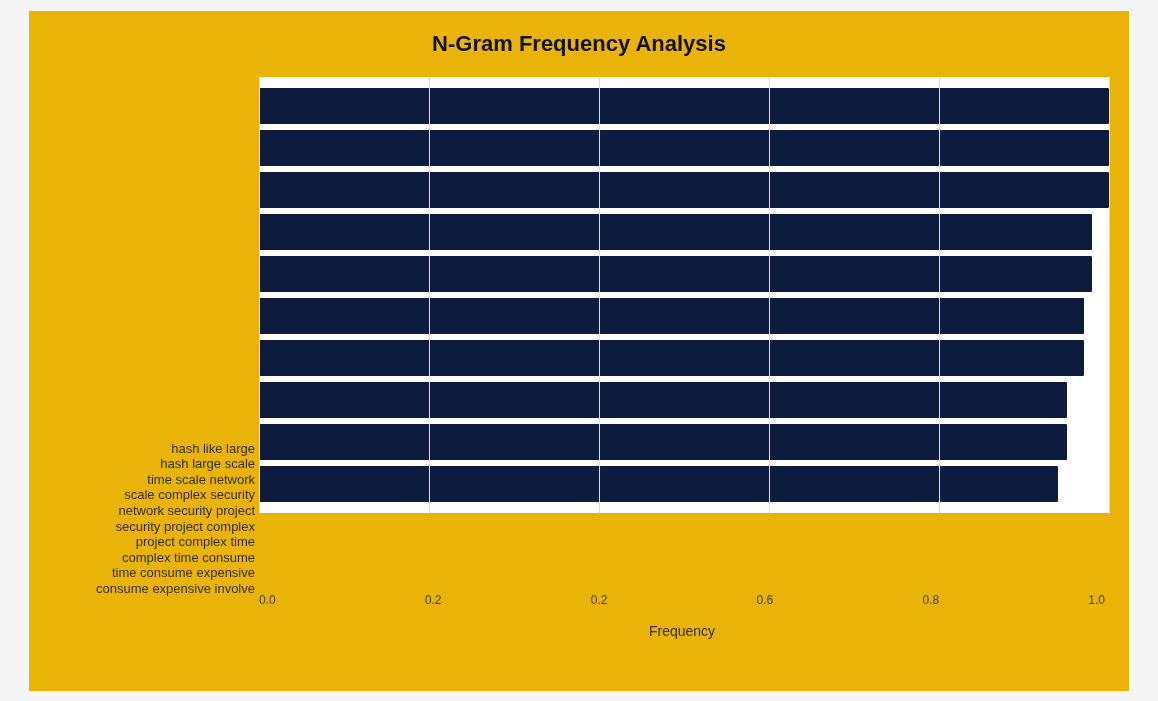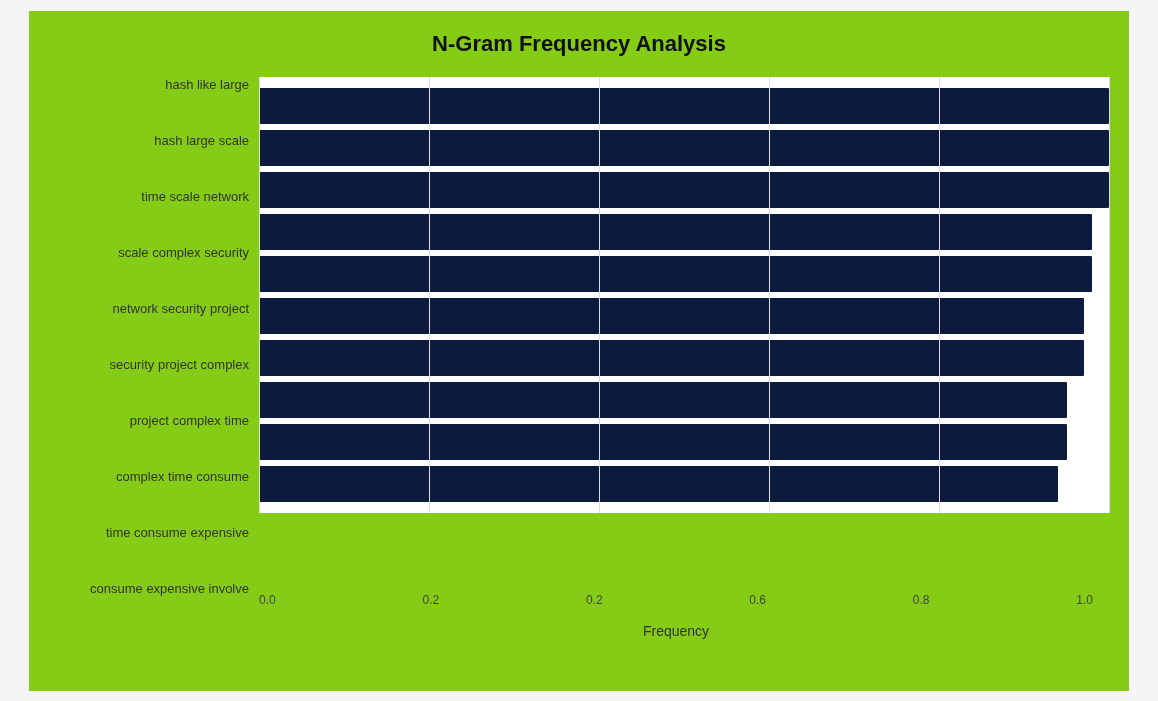--- a/index.html
+++ b/index.html
@@ -6,21 +6,21 @@
     body {
       background: #f5f5f5;
       font-family: Arial, sans-serif;
       width: 1158px;
       height: 701px;
       display: flex;
       align-items: center;
       justify-content: center;
     }
     .chart-container {
-      background: #84cc16;
+      background: #eab308;
       width: 1100px;
       height: 680px;
       padding: 20px 20px 60px 20px;
       position: relative;
     }
     .chart-title {
       text-align: center;
       font-size: 22px;
       font-weight: bold;
       color: #111;
@@ -28,24 +28,24 @@
     }
     .chart-area {
       display: flex;
       flex-direction: row;
       width: 100%;
       height: calc(100% - 80px);
     }
     .y-axis-labels {
       display: flex;
       flex-direction: column;
-      justify-content: space-between;
+      justify-content: flex-end;
       align-items: flex-end;
       width: 210px;
-      padding-right: 10px;
+      padding-right: 4px;
       flex-shrink: 0;
     }
     .y-label {
       font-size: 13px;
       color: #333;
       line-height: 1.2;
       text-align: right;
     }
     .plot-area {
       flex: 1;
@@ -149,21 +149,21 @@
             <div class="bar" style="width: 95%; background: rgb(13, 27, 62);"></div>
           </div>
           <div class="bar-row">
             <div class="bar" style="width: 95%; background: rgb(13, 27, 62);"></div>
           </div>
           <div class="bar-row">
             <div class="bar" style="width: 94%; background: rgb(13, 27, 62);"></div>
           </div>
         </div>
 
-      <div style="position:absolute; bottom:-42px; left:0; right:16px;">
+      <div style="position:absolute; bottom:-42px; left:0; right:4px;">
         <div style="display:flex; justify-content:space-between; padding: 4px 0 0 0;">
           <span class="x-tick">0.0</span>
           <span class="x-tick">0.2</span>
           <span class="x-tick">0.2</span>
           <span class="x-tick">0.6</span>
           <span class="x-tick">0.8</span>
           <span class="x-tick">1.0</span>
         </div>
         <div class="x-axis-label">Frequency</div>
       </div>

